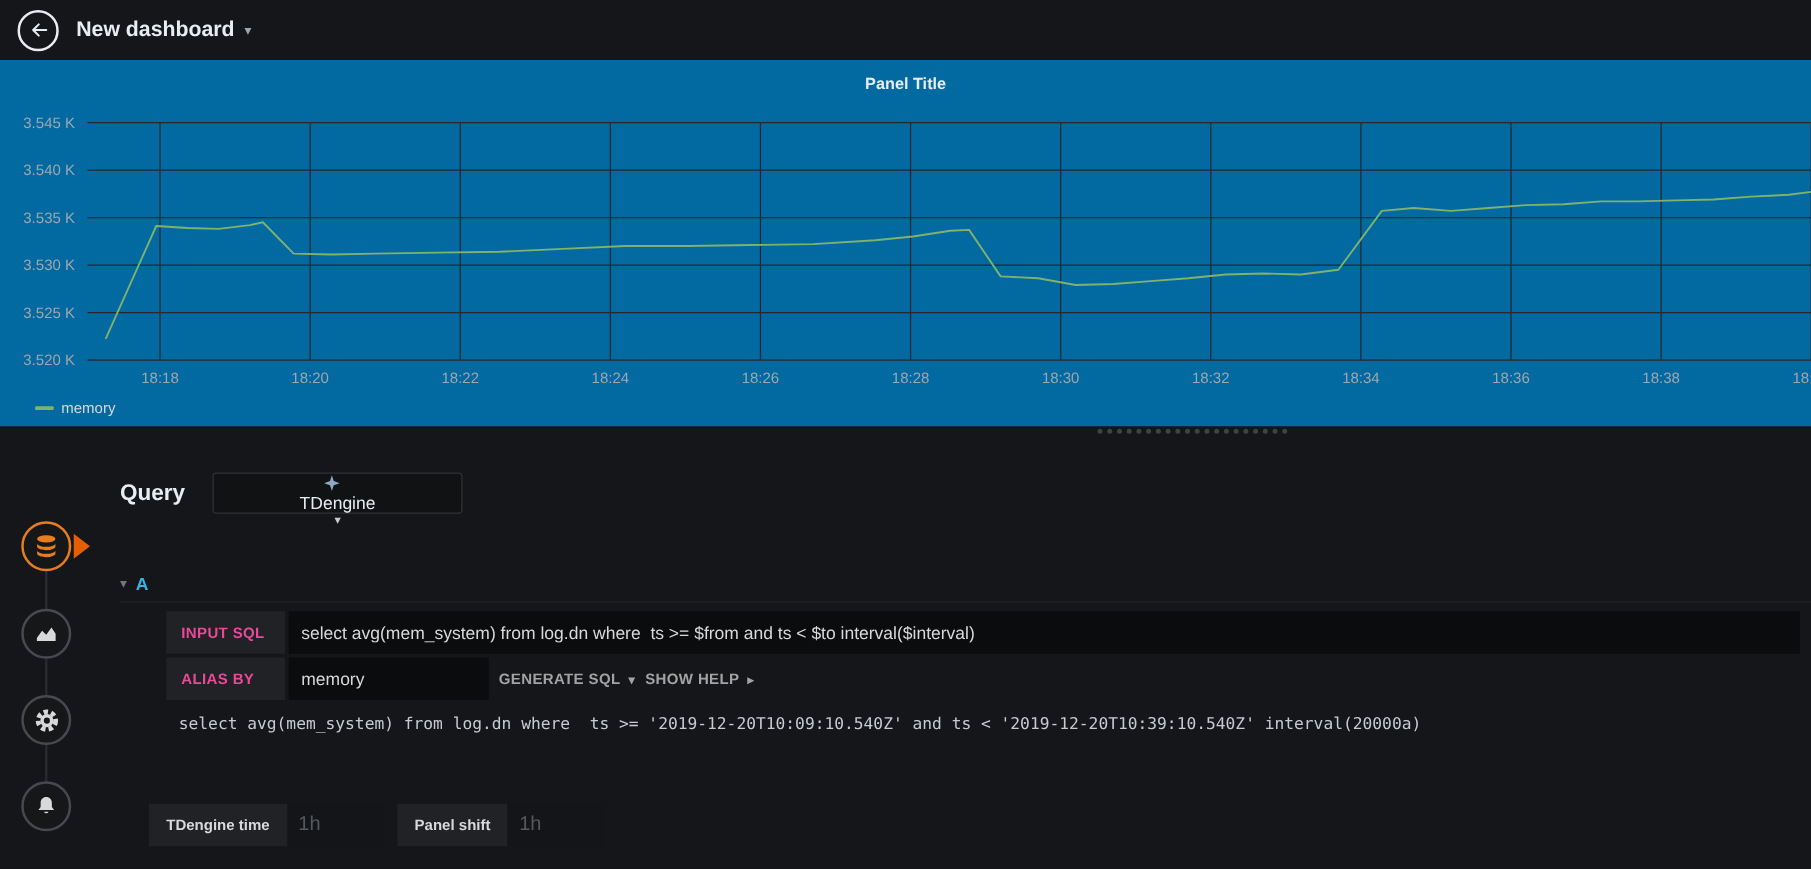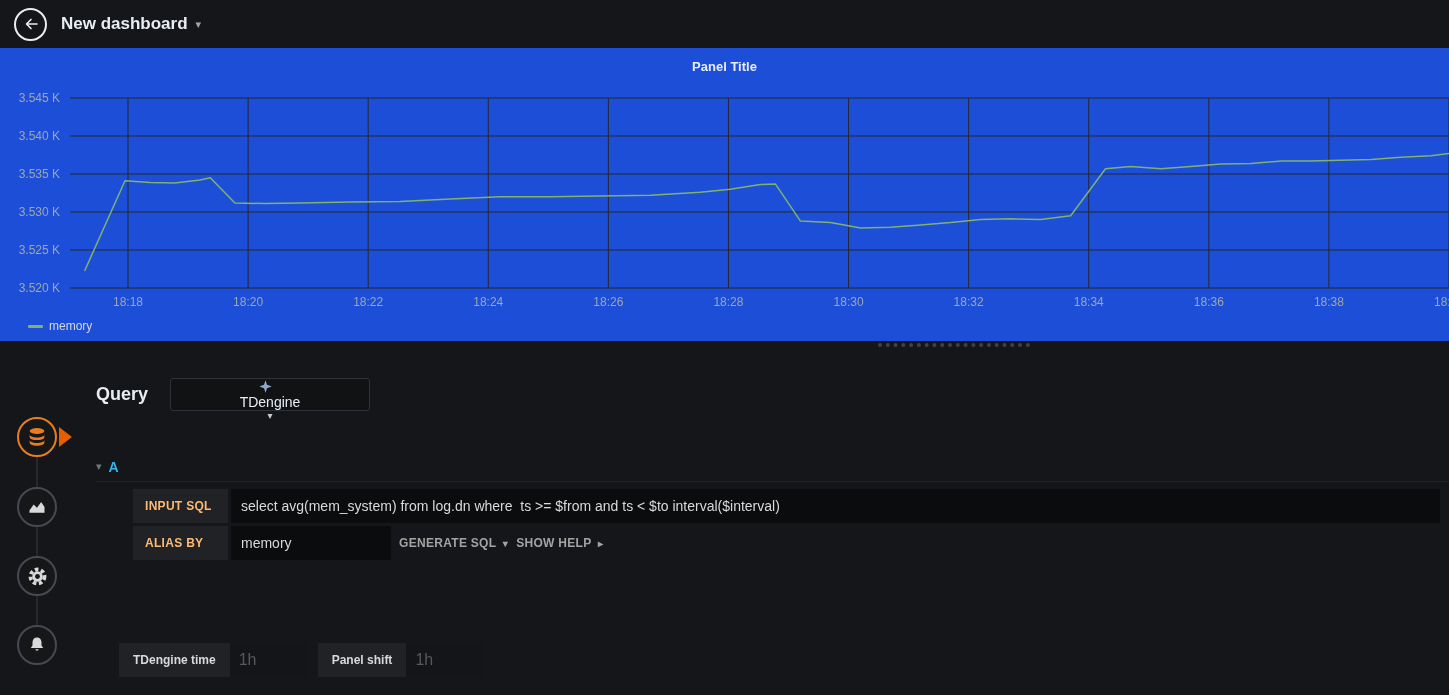--- a/index.html
+++ b/index.html
@@ -10,21 +10,21 @@
     font-family:"Liberation Sans", sans-serif;
   }
 
   
   .topbar { position:absolute; top:0; left:0; right:0; height:48px; display:flex; align-items:center; padding-left:14px; }
   .back-btn { width:33px; height:33px; border-radius:50%; border:2px solid #e9edf2; background:transparent; display:flex; align-items:center; justify-content:center; cursor:pointer; flex:0 0 auto; }
   .dash-title { margin-left:14px; font-size:17px; font-weight:600; color:#e9edf2; cursor:pointer; }
   .title-caret { margin-left:8px; color:#9fa7ad; font-size:11px; cursor:pointer; }
 
   
-  .panel { position:absolute; top:48px; left:0; width:1449px; height:293px; background:#1d4ed8; }
+  .panel { position:absolute; top:48px; left:0; width:1449px; height:293px; background:#0369a1; }
   .panel-title { position:absolute; top:11px; left:0; right:0; text-align:center; font-size:13px; font-weight:700; color:#e9edf2; cursor:pointer; }
   .chart-wrap { position:absolute; top:40px; left:0; width:1449px; height:230px; }
   #chart-svg { display:block; }
   #chart-svg text { font-family:"Liberation Sans", sans-serif; }
   .legend { position:absolute; left:28px; bottom:8px; display:flex; align-items:center; font-size:12px; color:#d8d9da; cursor:pointer; }
   .legend-swatch { display:inline-block; width:15px; height:3px; margin-right:6px; border-radius:1px; }
 
   
   .scroll-dots { position:absolute; top:343px; left:878px; width:152px; height:0; border-top:4px dotted #3f4247; cursor:grab; }
 
@@ -42,21 +42,21 @@
   .ds-name { font-size:14px; color:#e9edf2; flex:1; }
   .ds-caret { color:#c7cbd1; font-size:10px; }
 
   .ref-row { position:absolute; top:452px; left:96px; right:0; height:30px; display:flex; align-items:center; border-bottom:1px solid rgba(255,255,255,0.05); cursor:pointer; }
   .ref-caret { color:#6e7680; font-size:11px; margin-right:7px; }
   .ref-letter { color:#33b5e5; font-weight:700; font-size:14px; }
 
   .form-row { position:absolute; display:flex; align-items:center; }
   .row-input-sql { top:489px; left:133px; right:9px; }
   .row-alias { top:526px; left:133px; }
-  .form-label { width:95px; height:34px; padding:0 12px; background:#202226; display:flex; align-items:center; font-size:12px; font-weight:700; color:#fdba74; letter-spacing:.3px; flex:0 0 auto; }
+  .form-label { width:95px; height:34px; padding:0 12px; background:#202226; display:flex; align-items:center; font-size:12px; font-weight:700; color:#ec4899; letter-spacing:.3px; flex:0 0 auto; }
   .gf-input { height:34px; background:#0b0c0e; border:none; outline:none; color:#d8d9da; font-size:14px; padding:0 10px; font-family:"Liberation Sans", sans-serif; }
   .sql-input { flex:1; margin-left:3px; }
   .alias-input { width:160px; margin-left:3px; }
   .btn-link { background:transparent; border:none; color:#a3a3a3; font-weight:700; font-size:12px; letter-spacing:.3px; margin-left:8px; cursor:pointer; font-family:"Liberation Sans", sans-serif; }
   .btn-link .caret { font-size:10px; margin-left:3px; }
 
   .generated-sql { position:absolute; top:572px; left:143px; right:20px; font-family:"DejaVu Sans Mono", monospace; font-size:13px; color:#c7cbd1; white-space:pre-wrap; }
 
   .options-row { position:absolute; top:643px; left:119px; display:flex; }
   .opt-group { display:flex; margin-right:10px; }
@@ -189,20 +189,21 @@
     <button class="btn-link">
       <span>GENERATE SQL</span>
       <span class="caret">▾</span>
     </button>
     <button class="btn-link">
       <span>SHOW HELP</span>
       <span class="caret">▸</span>
     </button>
   </div>
 
+  <div class="generated-sql">select avg(mem_system) from log.dn where  ts &gt;= '2019-12-20T10:09:10.540Z' and ts &lt; '2019-12-20T10:39:10.540Z' interval(20000a)</div>
 
   <div class="options-row">
     <div class="opt-group">
       <div class="opt-label">TDengine time</div>
       <input class="opt-input" type="text" placeholder="1h" style="">
     </div>
     <div class="opt-group">
       <div class="opt-label">Panel shift</div>
       <input class="opt-input" type="text" placeholder="1h" style="">
     </div>

